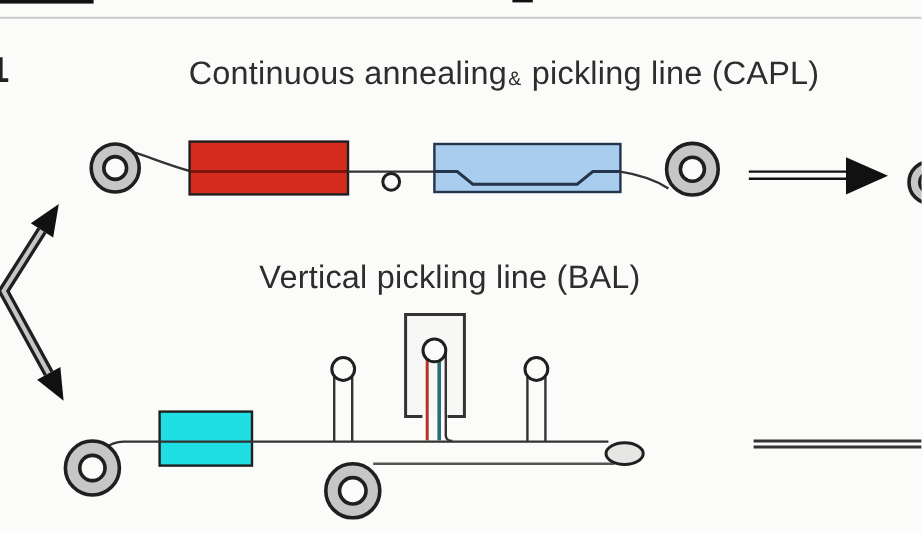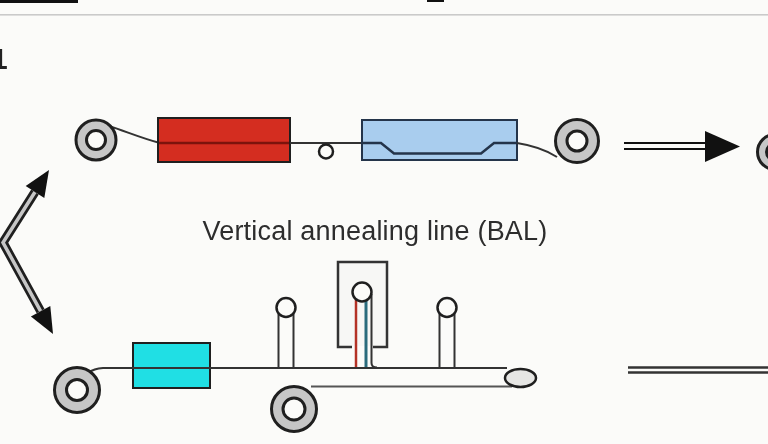--- a/index.html
+++ b/index.html
@@ -100,15 +100,16 @@
       <circle cx="294" cy="409" r="22.5" style="fill:var(--coil_gray);stroke:var(--outline_black)" stroke-width="3"></circle>
       <circle cx="294" cy="409" r="11" style="fill:var(--coil_hole);stroke:var(--outline_black)" stroke-width="3"></circle>
 
       <line x1="628" y1="367.5" x2="768" y2="367.5" style="stroke:var(--line_dark)" stroke-width="2.5"></line>
       <line x1="628" y1="372.5" x2="768" y2="372.5" style="stroke:var(--line_dark)" stroke-width="2.5"></line>
     </g>
   </svg>
 
   <div id="edge-char">1</div>
 
+  <div id="capl-title" class="title"><span>Continuous annealing</span><span class="mark">&amp;</span><span> pickling line (CAPL)</span></div>
 
-  <div id="bal-title" class="title">Vertical annealing line (BAL)</div>
+  <div id="bal-title" class="title">Vertical pickling line (BAL)</div>
 </div>
 
 </body></html>

